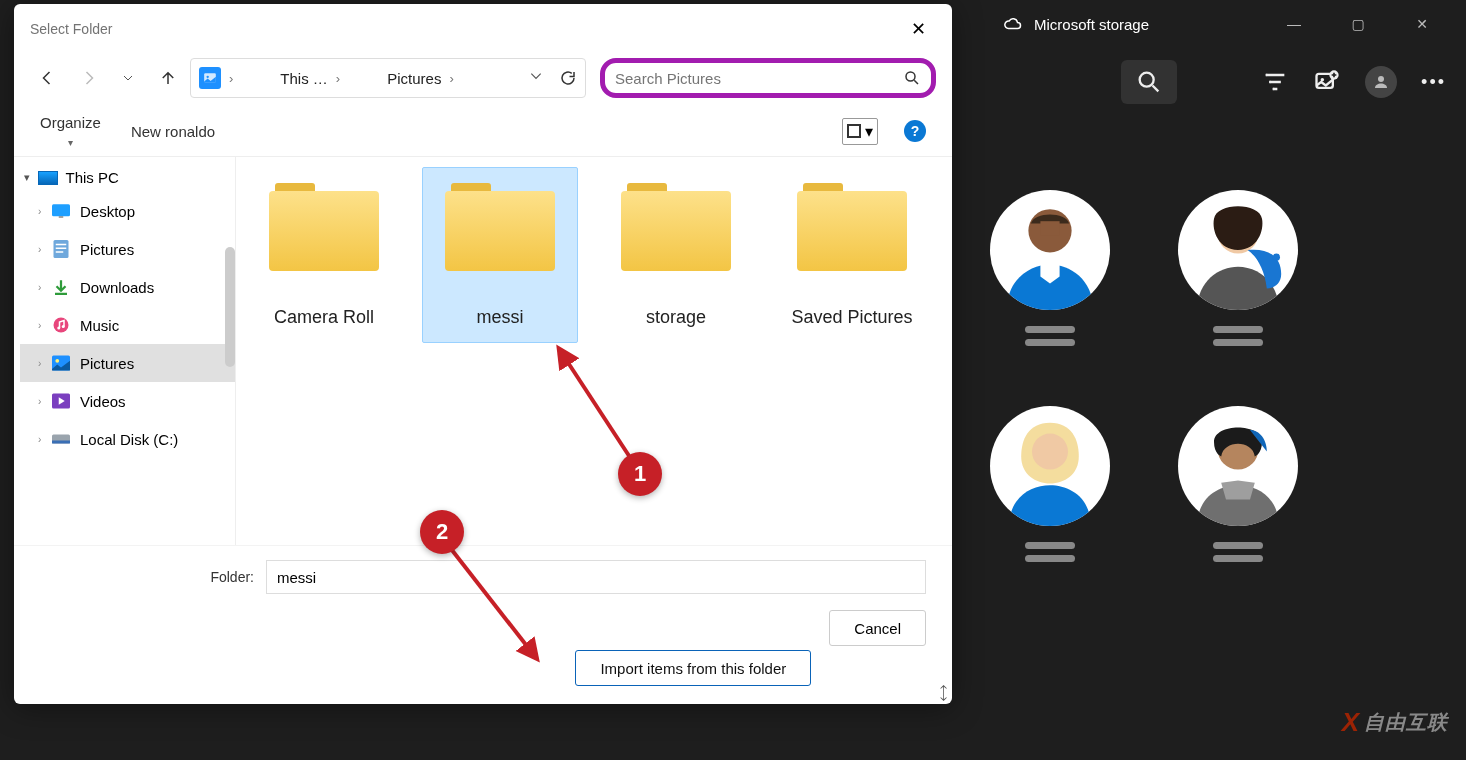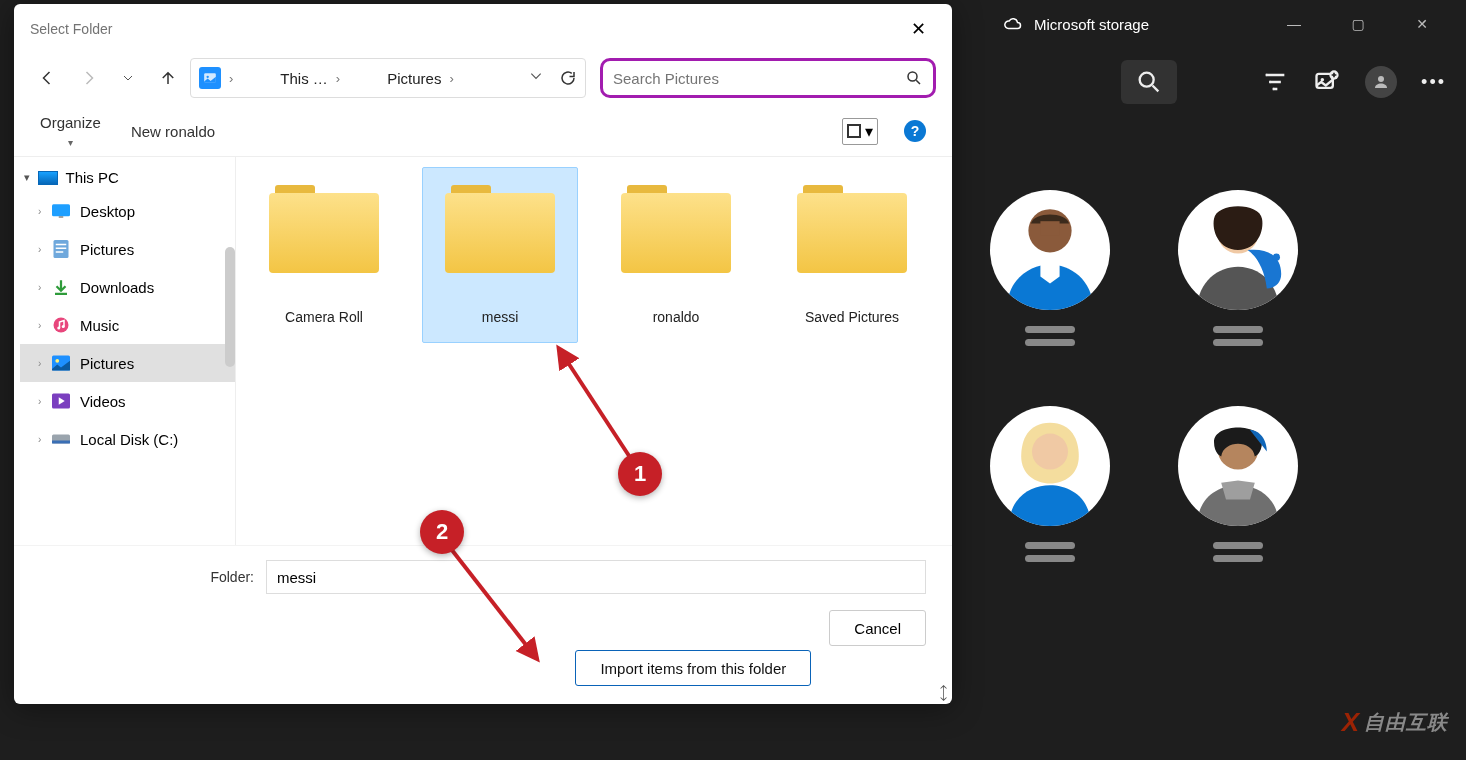--- a/index.html
+++ b/index.html
@@ -34,21 +34,21 @@
 .dlg-close { font-size: 18px; cursor:pointer; padding: 4px 10px; }
 
 .dlg-nav { display:flex; align-items:center; gap:4px; padding: 8px 16px; }
 .nav-arrow { width: 36px; height:36px; display:flex; align-items:center; justify-content:center; color:#555; border-radius:4px; cursor:pointer; }
 .nav-arrow.forward { color:#bbb; }
 .addr-box { flex:0 0 396px; height:40px; border:1px solid #ddd; border-radius:4px; display:flex; align-items:center; gap:8px; padding:0 8px; }
 .addr-icon { width:22px; height:22px; background:#1e90ff; border-radius:3px; display:flex;align-items:center;justify-content:center; }
 .addr-crumb { font-size: 15px; color:#222;margin-left:39px; }
 .addr-sep { color:#777; font-size:13px; }
 .addr-end { margin-left:auto; display:flex; gap:16px; color:#555; }
-.search-box { flex:1; height:40px; border:3px solid #a21caf; border-radius:10px; display:flex; align-items:center; padding:0 10px; margin-left:10px; }
+.search-box { flex:1; height:40px; border:5px solid #a21caf; border-radius:16px; display:flex; align-items:center; padding:0 10px; margin-left:10px; }
 .search-box input { border:none; outline:none; flex:1; font-size:15px; color:#555; }
 .search-box .mag { color:#555; }
 
 .dlg-toolbar { display:flex; align-items:center; gap:30px; padding: 8px 26px; border-bottom:1px solid #eee; }
 .tb-item { font-size: 15px; color:#333; display:flex; align-items:center; gap:6px; cursor:pointer;flex-direction:column; }
 .tb-item .caret { font-size:10px; color:#666; }
 .tb-right { margin-left:auto; display:flex; gap:26px; align-items:center; }
 .view-btn { display:flex; align-items:center; gap:4px; border:1px solid #999; padding:3px 4px; border-radius:2px; cursor:pointer; }
 .view-btn .sq { width:14px; height:14px; border:2px solid #333; }
 .help-btn { width:22px; height:22px; border-radius:50%; background:#0a78d4; color:#fff; display:flex; align-items:center; justify-content:center; font-size:14px; font-weight:bold; cursor:pointer; }
@@ -64,21 +64,21 @@
 .tree-item .chev { position:absolute; left:18px; font-size:10px; color:#888; }
 .tree-item.selected { background:#e0e0e0; }
 .ti-icon { width:18px; height:18px; display:flex; align-items:center; justify-content:center; }
 
 .content { flex:1; padding: 10px; background:#fff; display:flex; gap:20px; align-items:flex-start; flex-wrap:wrap; }
 .folder { width: 156px; height: 176px; display:flex; flex-direction:column; align-items:center; justify-content:center; gap:10px; cursor:pointer; border:1px solid transparent; border-radius:2px; }
 .folder.selected { background:#cce8ff; border-color:#99d1ff; }
 .folder-icon { width: 110px; height: 90px; position:relative; }
 .folder-tab { position:absolute; top:0; left:6px; width:40px; height:16px; background:#e8b93e; border-radius:3px 3px 0 0; }
 .folder-body { position:absolute; top:8px; left:0; width:110px; height:80px; background:linear-gradient(#fde18a,#f3c544); border-radius:4px; }
-.folder-label { font-size: 14px; color:#222; text-align:center;margin-top:24px; }
+.folder-label { font-size: 18px; color:#222; text-align:center;margin-top:24px; }
 
 .dlg-footer { padding: 14px 20px 18px; display:flex; flex-direction:column; gap:16px; border-top:1px solid #f3f3f3; }
 .folder-row { display:flex; align-items:center; gap:12px; }
 .folder-row label { font-size:14px; color:#333; width: 220px; text-align:right; }
 .folder-row input { flex:0 0 660px; height:34px; border:1px solid #ddd; padding:0 10px; font-size:15px; outline:none; }
 .btn-row { display:flex; justify-content:flex-end; gap:18px; padding-right:6px; }
 .btn { height:36px; padding:0 24px; border:1px solid #ccc; background:#fff; font-size:15px; border-radius:3px; cursor:pointer; display:flex; align-items:center; }
 .btn.primary { border-color:#0a63b8; color:#111;margin-top:40px; }
 
 
@@ -376,21 +376,21 @@
             <div class="folder-tab"></div>
             <div class="folder-body"></div>
           </div>
         <span class="folder-label">messi</span>
       </div>
       <div class="folder">
         <div class="folder-icon">
             <div class="folder-tab"></div>
             <div class="folder-body"></div>
           </div>
-        <span class="folder-label">ronaldo</span>
+        <span class="folder-label">storage</span>
       </div>
       <div class="folder">
         <div class="folder-icon">
             <div class="folder-tab"></div>
             <div class="folder-body"></div>
           </div>
         <span class="folder-label">Saved Pictures</span>
       </div>
     </div>
   </div>

